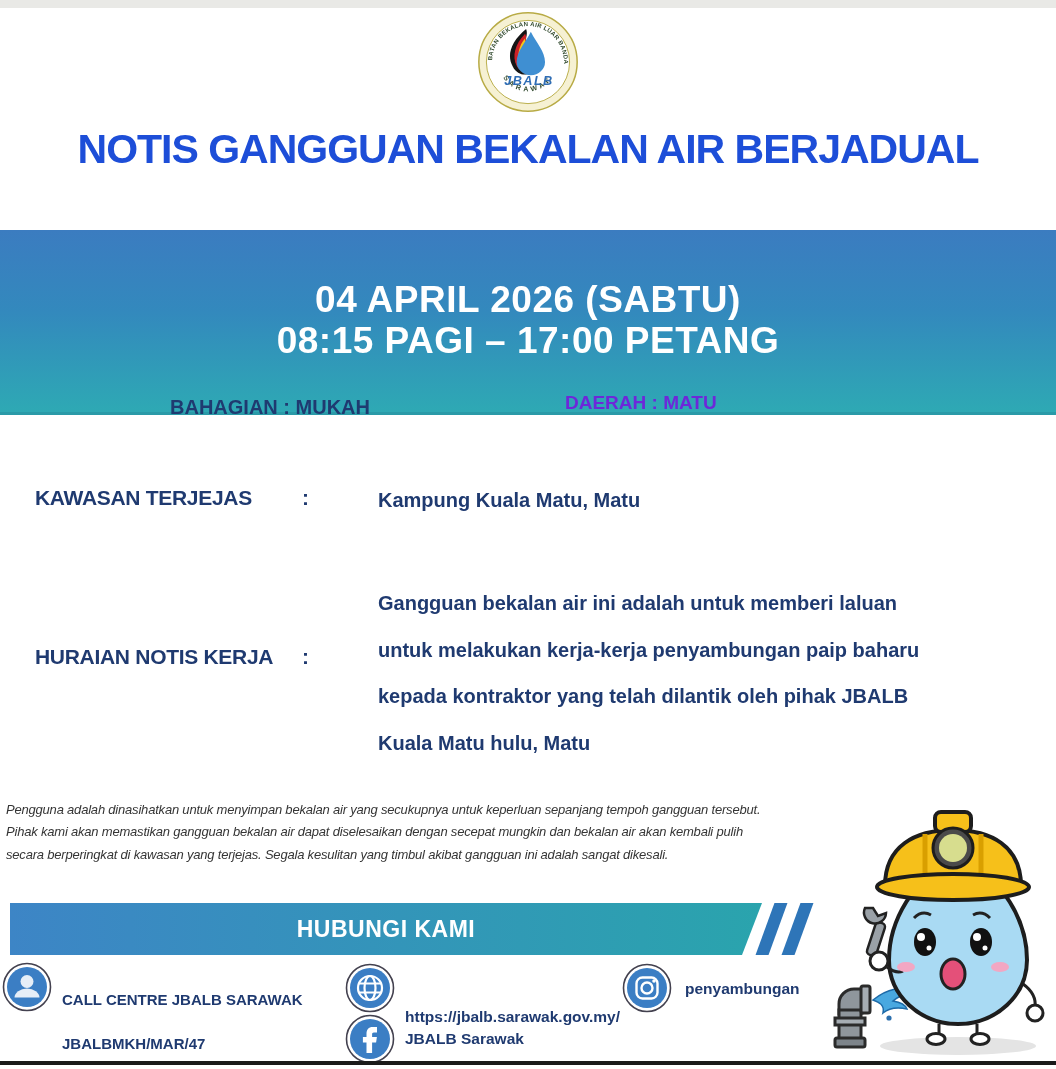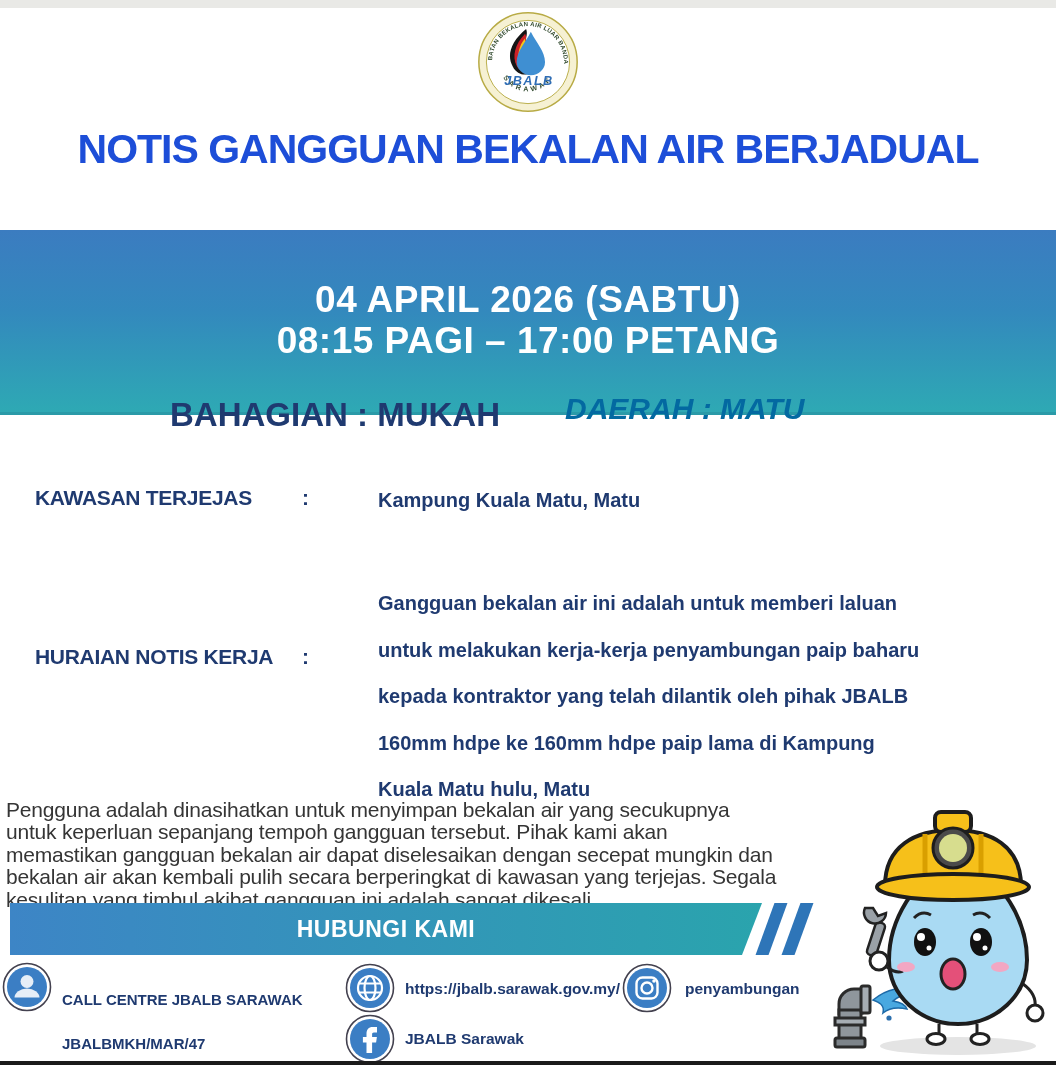--- a/index.html
+++ b/index.html
@@ -16,36 +16,36 @@
   }
   .date-banner{
     left:0;top:182px;width:1056px;height:185px;
     background:linear-gradient(180deg,#3b7cc0 0%,#3389bd 45%,#2ea9b4 100%);
     border-bottom:3px solid #2a9aa8;box-sizing:border-box;
     display:flex;flex-direction:column;align-items:center;justify-content:center;gap:0;margin-top:48px;
   }
   .date-banner div{
     color:#ffffff;font-size:37px;font-weight:bold;letter-spacing:0.5px;line-height:1.1;
   }
-  .region-bahagian{left:170px;top:396px;font-size:33px;font-weight:bold;color:#1f3a70;}
-  .region-daerah{left:565px;top:392px;font-size:30px;font-weight:bold;color:#0369a1;font-style:italic;}
+  .region-bahagian{left:170px;top:396px;font-size:20px;font-weight:bold;color:#1f3a70;}
+  .region-daerah{left:565px;top:392px;font-size:19px;font-weight:bold;color:#6d28d9;}
   .field-label{font-size:21px;font-weight:bold;color:#1f3a70;letter-spacing:-0.3px;}
   .field-colon{font-size:21px;font-weight:bold;color:#1f3a70;}
   .kawasan-label{left:35px;top:486px;}
   .kawasan-colon{left:302px;top:486px;}
   .kawasan-value{left:378px;top:489px;font-size:20px;font-weight:bold;color:#1f3a70;}
   .huraian-label{left:35px;top:645px;}
   .huraian-colon{left:302px;top:645px;}
   .huraian-text{left:378px;top:588px;width:620px;}
   .huraian-text div{
     font-size:20px;font-weight:bold;color:#1f3a70;height:46.5px;line-height:30px;
   }
   .disclaimer{
     left:6px;top:799px;width:778px;
-    font-size:21px;color:#353535;line-height:22.4px;letter-spacing:-0.2px;
+    font-size:13px;font-style:italic;color:#353535;line-height:22.4px;letter-spacing:-0.2px;
   }
   .contact-band{
     left:0;top:903px;width:752px;height:52px;
     background:linear-gradient(90deg,#3d85c6 0%,#2aa4ad 100%);
     clip-path:polygon(0 0,100% 0,calc(100% - 20px) 100%,0 100%);
     display:flex;align-items:center;justify-content:center;margin-left:10px;
   }
   .contact-band div{color:#ffffff;font-size:23px;font-weight:bold;letter-spacing:0.5px;}
   .band-stripe{top:903px;width:13px;height:52px;background:#2e75b8;transform:skewX(-20deg);}
   .stripe-1{left:765px;}
@@ -96,21 +96,20 @@
 <div class="abs field-label kawasan-label">KAWASAN TERJEJAS</div>
 <div class="abs field-colon kawasan-colon">:</div>
 <div class="abs kawasan-value">Kampung Kuala Matu, Matu</div>
 
 <div class="abs field-label huraian-label">HURAIAN NOTIS KERJA</div>
 <div class="abs field-colon huraian-colon">:</div>
 <div class="abs huraian-text">
   <div>Gangguan bekalan air ini adalah untuk memberi laluan</div>
   <div>untuk melakukan kerja-kerja penyambungan paip baharu</div>
   <div>kepada kontraktor yang telah dilantik oleh pihak JBALB</div>
-  <div>160mm hdpe ke 160mm hdpe paip lama di Kampung</div>
   <div>Kuala Matu hulu, Matu</div>
 </div>
 
 <div class="abs disclaimer">Pengguna adalah dinasihatkan untuk menyimpan bekalan air yang secukupnya untuk keperluan sepanjang tempoh gangguan tersebut. Pihak kami akan memastikan gangguan bekalan air dapat diselesaikan dengan secepat mungkin dan bekalan air akan kembali pulih secara berperingkat di kawasan yang terjejas. Segala kesulitan yang timbul akibat gangguan ini adalah sangat dikesali.</div>
 
 <div class="abs contact-band">
   <div>HUBUNGI KAMI</div>
 </div>
 <div class="abs band-stripe stripe-1"></div>
 <div class="abs band-stripe stripe-2"></div>
@@ -133,21 +132,21 @@
   <svg class="icon-circle" viewBox="0 0 50 50" width="48" height="48">
     <circle cx="25" cy="25" r="23.5" fill="#ffffff" stroke="#43414f" stroke-width="1.6"></circle>
     <circle cx="25" cy="25" r="20" fill="#3b7ec4"></circle>
     <g stroke="#ffffff" stroke-width="2.2" fill="none">
       <circle cx="25" cy="25" r="12"></circle>
       <ellipse cx="25" cy="25" rx="5.5" ry="12"></ellipse>
       <path d="M13.5 20.5 h23 M13.5 29.5 h23"></path>
     </g>
   </svg>
 </div>
-<div class="abs contact-text" style="left:405px;top:980px;">https://jbalb.sarawak.gov.my/</div>
+<div class="abs contact-text" style="left:405px;top:1008px;">https://jbalb.sarawak.gov.my/</div>
 
 <div class="abs" style="left:345px;top:1014px;">
   <svg class="icon-circle" viewBox="0 0 50 50" width="48" height="48">
     <circle cx="25" cy="25" r="23.5" fill="#ffffff" stroke="#43414f" stroke-width="1.6"></circle>
     <circle cx="25" cy="25" r="20" fill="#3b7ec4"></circle>
     <path fill="#ffffff" d="M27.5 13 h4.5 v5.5 h-3.2 c-1.2 0-1.7 0.7-1.7 1.8 v2.7 h4.8 l-0.8 5.4 h-4 V39 h-5.6 V28.4 h-3.6 v-5.4 h3.6 v-3.4 c0-3.9 2.3-6.6 6-6.6 Z"></path>
   </svg>
 </div>
 <div class="abs contact-text" style="left:405px;top:1030px;">JBALB Sarawak</div>
 

